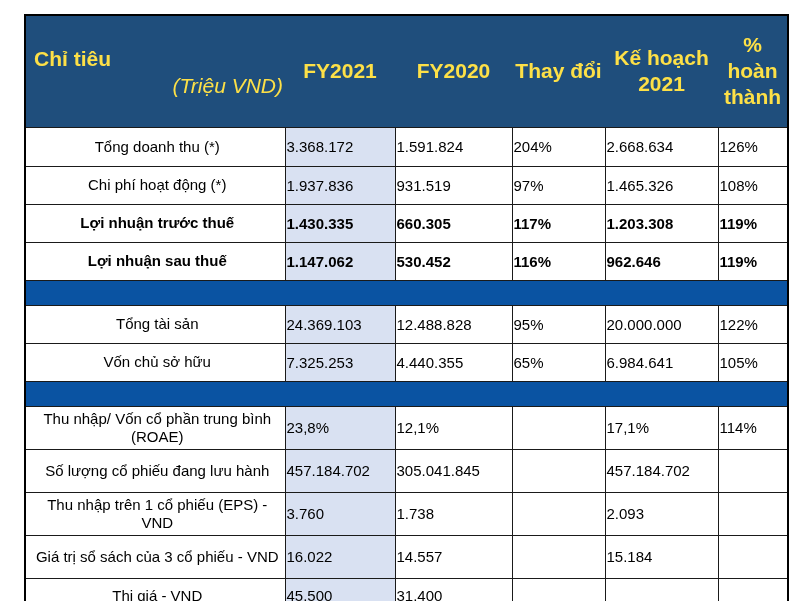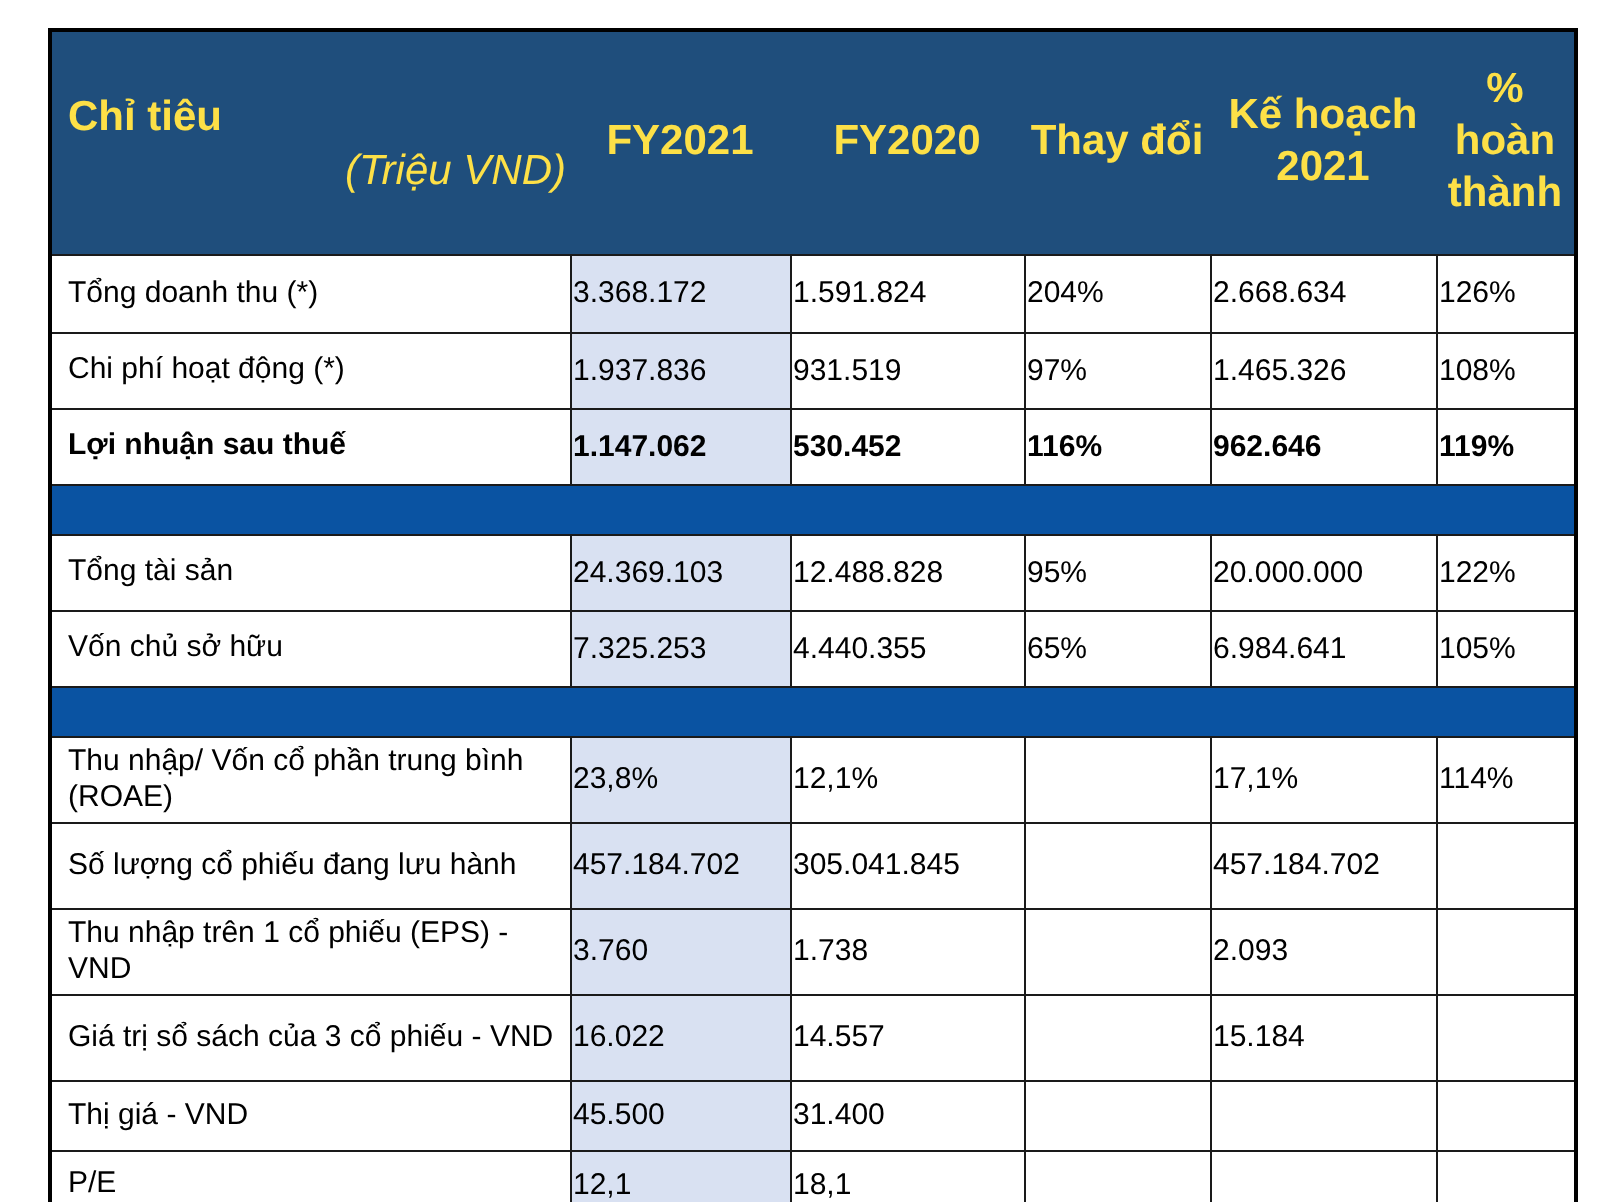--- a/index.html
+++ b/index.html
@@ -51,21 +51,21 @@
   
   tbody td {
     border: 1px solid #1a1a1a;
     font-size: 15px;
     color: #000;
     vertical-align: middle;
     overflow: hidden;
     background: #fff;
   }
   td.label {
-    text-align: left;
+    text-align: center;
     padding: 3px 4px 3px 8px;
     line-height: 1.2;
     margin-top: 20px;
   }
   td.num {
     text-align: left;
     padding-right: 10px;
   }
   td.hl { background: var(--hl-bg, #D9E1F2); }
   tr.bold td { font-weight: bold; }
@@ -121,20 +121,28 @@
         </tr>
         <tr class="h38">
           <td class="label">Chi phí hoạt động (*)</td>
           <td class="num hl">1.937.836</td>
           <td class="num">931.519</td>
           <td class="num">97%</td>
           <td class="num">1.465.326</td>
           <td class="num">108%</td>
         </tr>
         <tr class="bold h38">
+          <td class="label">Lợi nhuận trước thuế</td>
+          <td class="num hl">1.430.335</td>
+          <td class="num">660.305</td>
+          <td class="num">117%</td>
+          <td class="num">1.203.308</td>
+          <td class="num">119%</td>
+        </tr>
+        <tr class="bold h38">
           <td class="label">Lợi nhuận sau thuế</td>
           <td class="num hl">1.147.062</td>
           <td class="num">530.452</td>
           <td class="num">116%</td>
           <td class="num">962.646</td>
           <td class="num">119%</td>
         </tr>
         <tr>
           <td colspan="6" class="band"></td>
         </tr>

